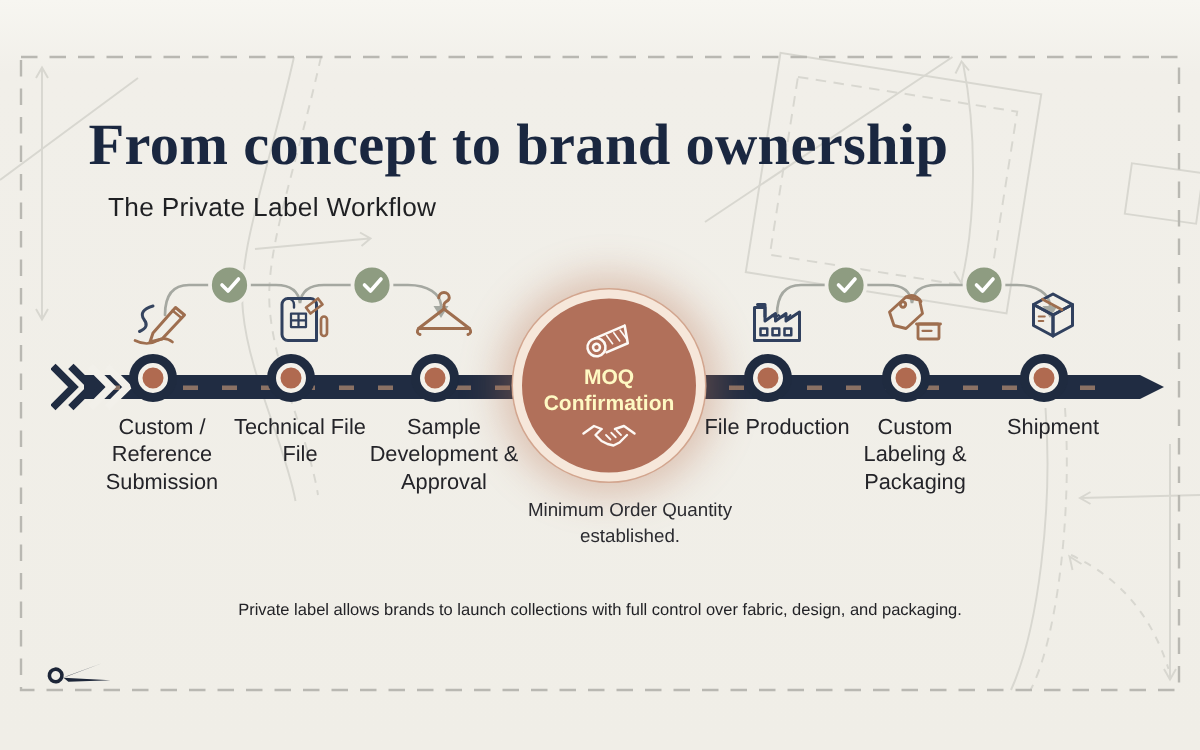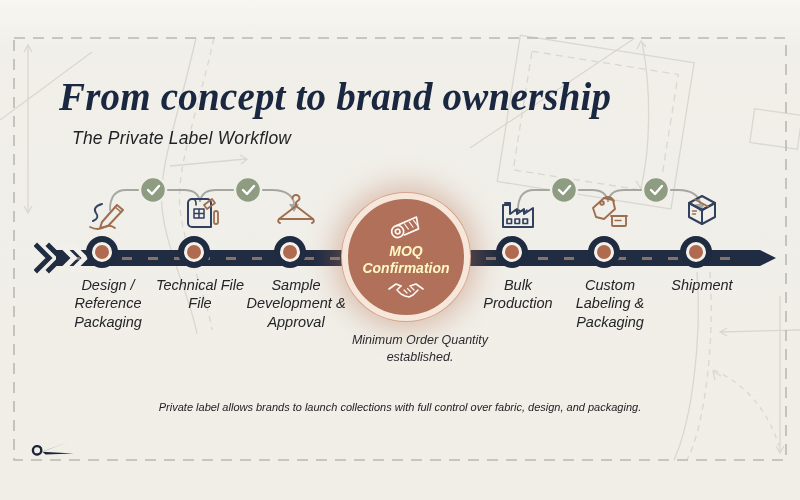--- a/index.html
+++ b/index.html
@@ -1,18 +1,18 @@
 <!DOCTYPE html>
 <html><head>
 <meta charset="utf-8">
 <style>
   html,body{margin:0;padding:0;background:#e7e6e0;}
   .canvas{position:relative;width:800px;height:500px;overflow:hidden;
     background:linear-gradient(180deg,#f7f6f1 0%,#f1efe9 10%,#f0eee7 100%);
-    font-family:"Liberation Sans",sans-serif;font-style:italic;}
+    font-family:"Liberation Sans",sans-serif;}
   svg{display:block;}
   .bg,.connectors,.chev{position:absolute;left:0;top:0;pointer-events:none;}
 
   .title{position:absolute;left:59px;top:74px;margin:0;
     font-family:"Liberation Serif","DejaVu Serif",serif;
     font-size:39px;font-weight:700;color:#1a2740;letter-spacing:.2px;}
   .subtitle{position:absolute;left:61px;top:128px;font-size:17.5px;
     color:#1f2023;font-weight:500;letter-spacing:.2px;margin-left:11px;}
 
   .bar{position:absolute;left:56px;top:250px;width:720px;height:16px;background:#202c42;
@@ -198,24 +198,24 @@
     </svg>
     <div class="moq-title">MOQ Confirmation</div>
     <svg width="36" height="20" viewBox="0 0 36 20" fill="none" stroke="#fdf9f5" stroke-width="1.6" stroke-linecap="round" stroke-linejoin="round">
       <path d="M1,9 L8,4 l5,2"></path>
       <path d="M35,9 L28,4 l-6,2"></path>
       <path d="M13,6 l-4,4 4,4 4,2 4,1 4,-2 5,-5"></path>
       <path d="M16,10 l3,3 M19.5,8.5 l3,3 M23,7 l3,3" stroke-width="1.2"></path>
     </svg>
   </div>
 
-  <div class="steplabel w1">Design / Reference Packaging</div>
+  <div class="steplabel w1">Custom / Reference Submission</div>
   <div class="steplabel w2">Technical File File</div>
   <div class="steplabel w3">Sample Development &amp; Approval</div>
-  <div class="steplabel w4">Bulk Production</div>
+  <div class="steplabel w4">File Production</div>
   <div class="steplabel w5">Custom Labeling &amp; Packaging</div>
   <div class="steplabel w6">Shipment</div>
 
   <div class="moq-note">Minimum Order Quantity established.</div>
 
   <div class="footer">Private label allows brands to launch collections with full control over fabric, design, and packaging.</div>
 
 </div>
 
 </body></html>

